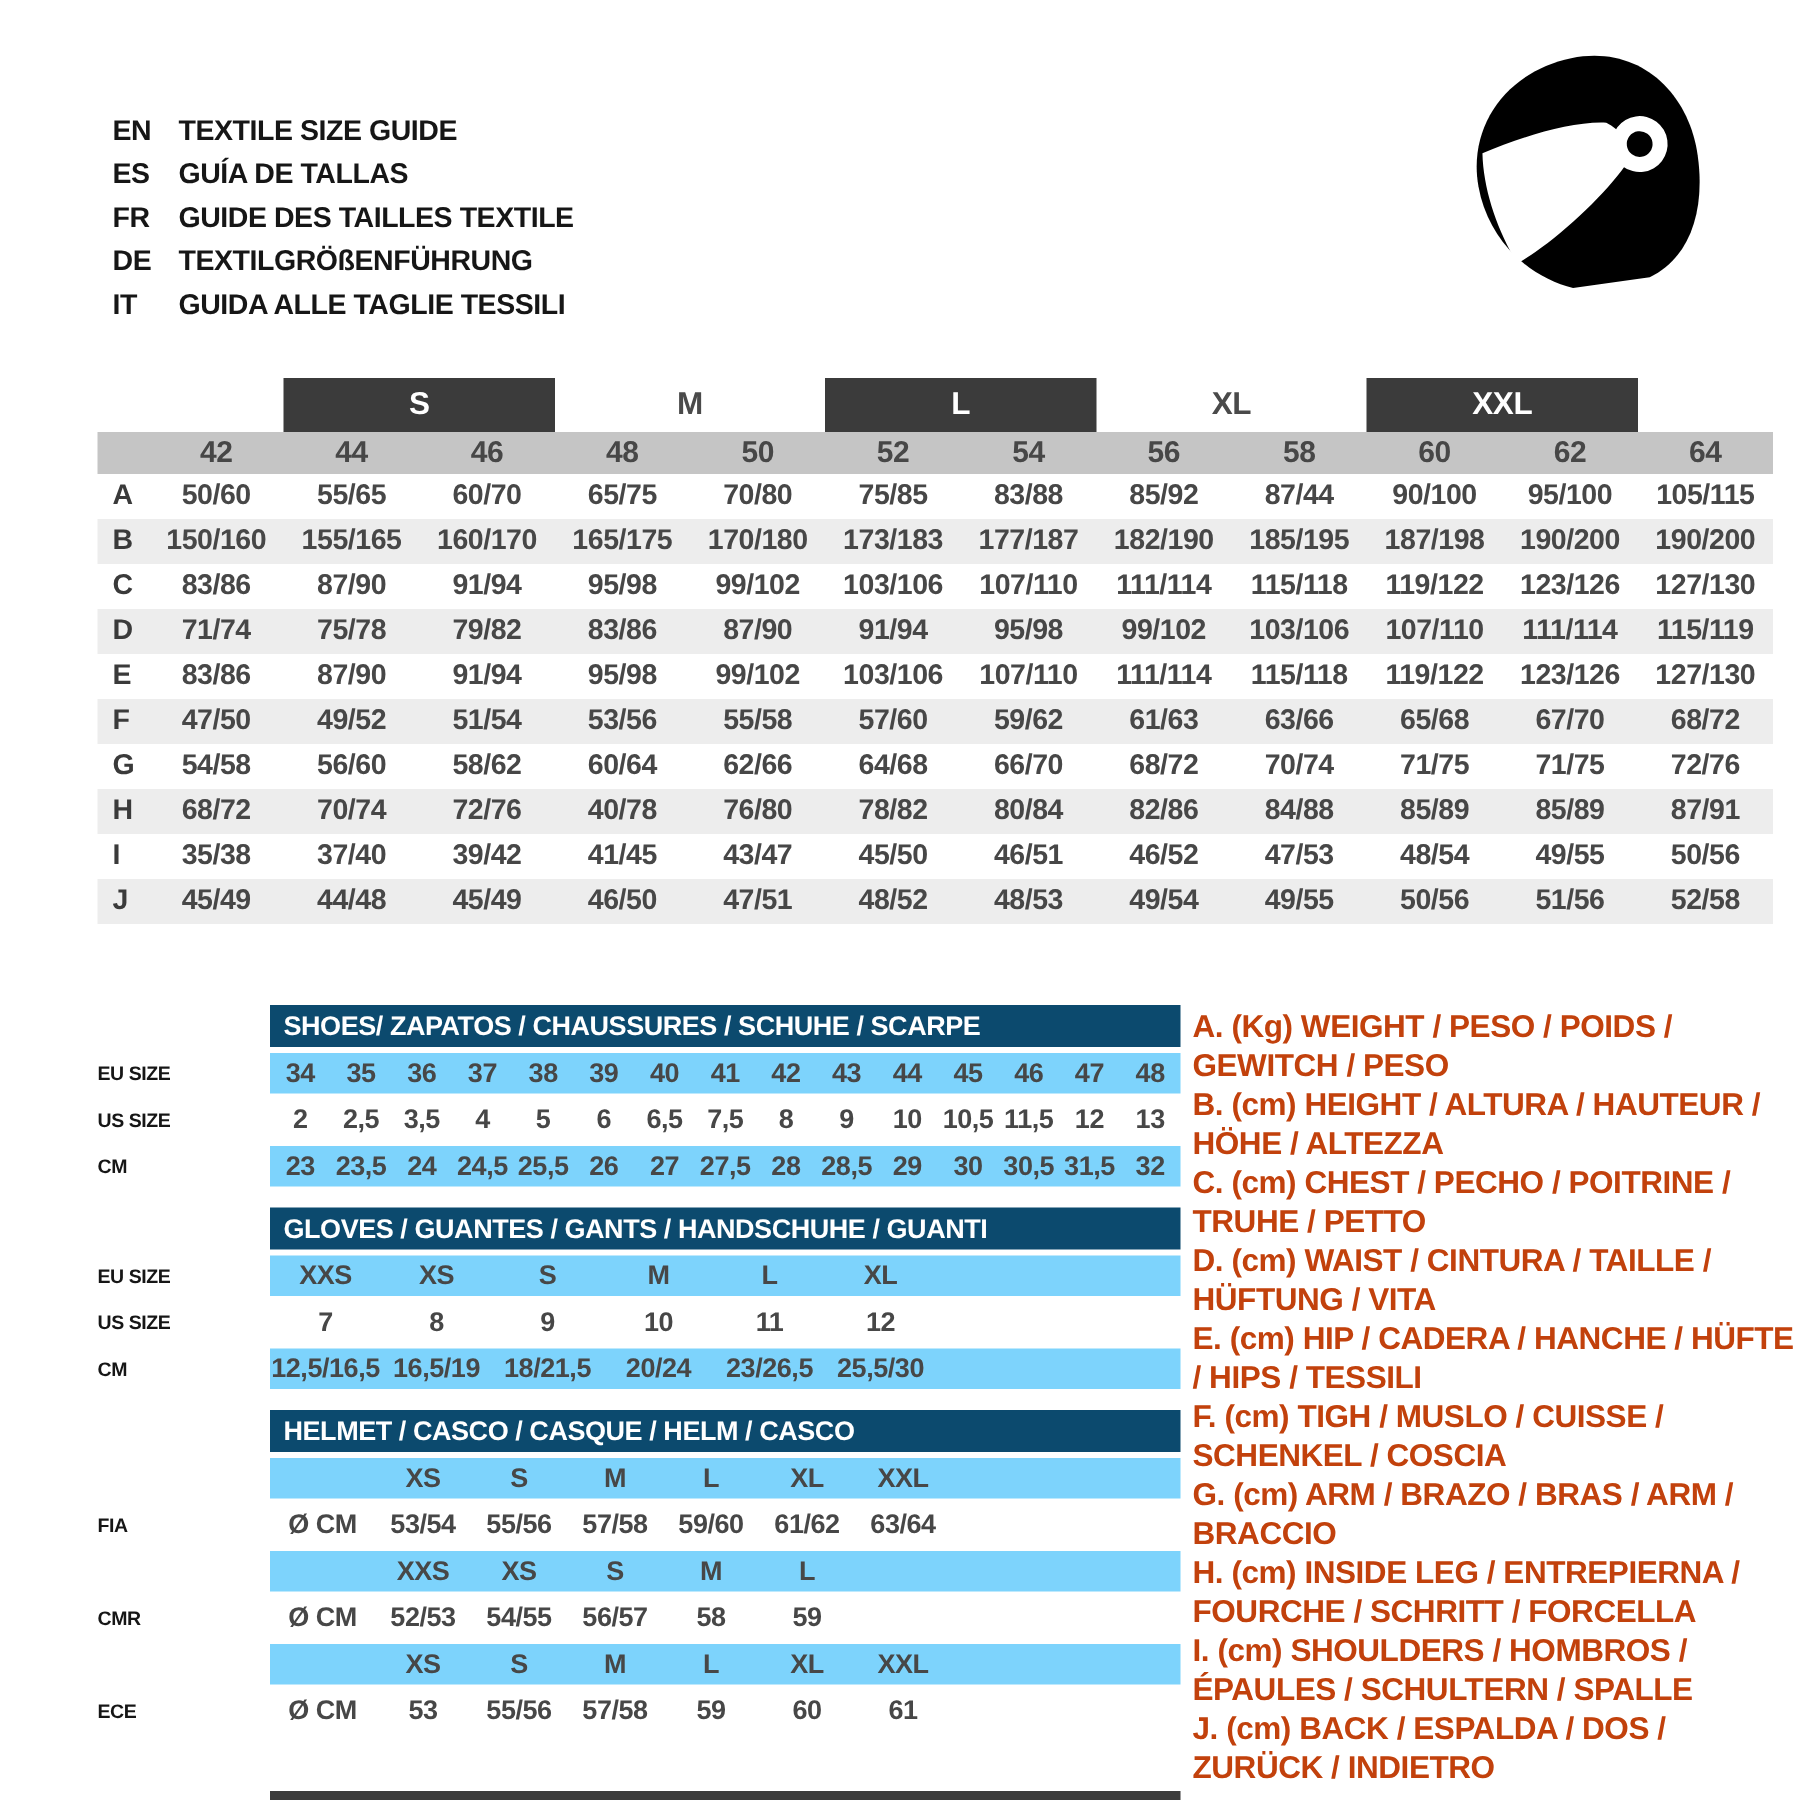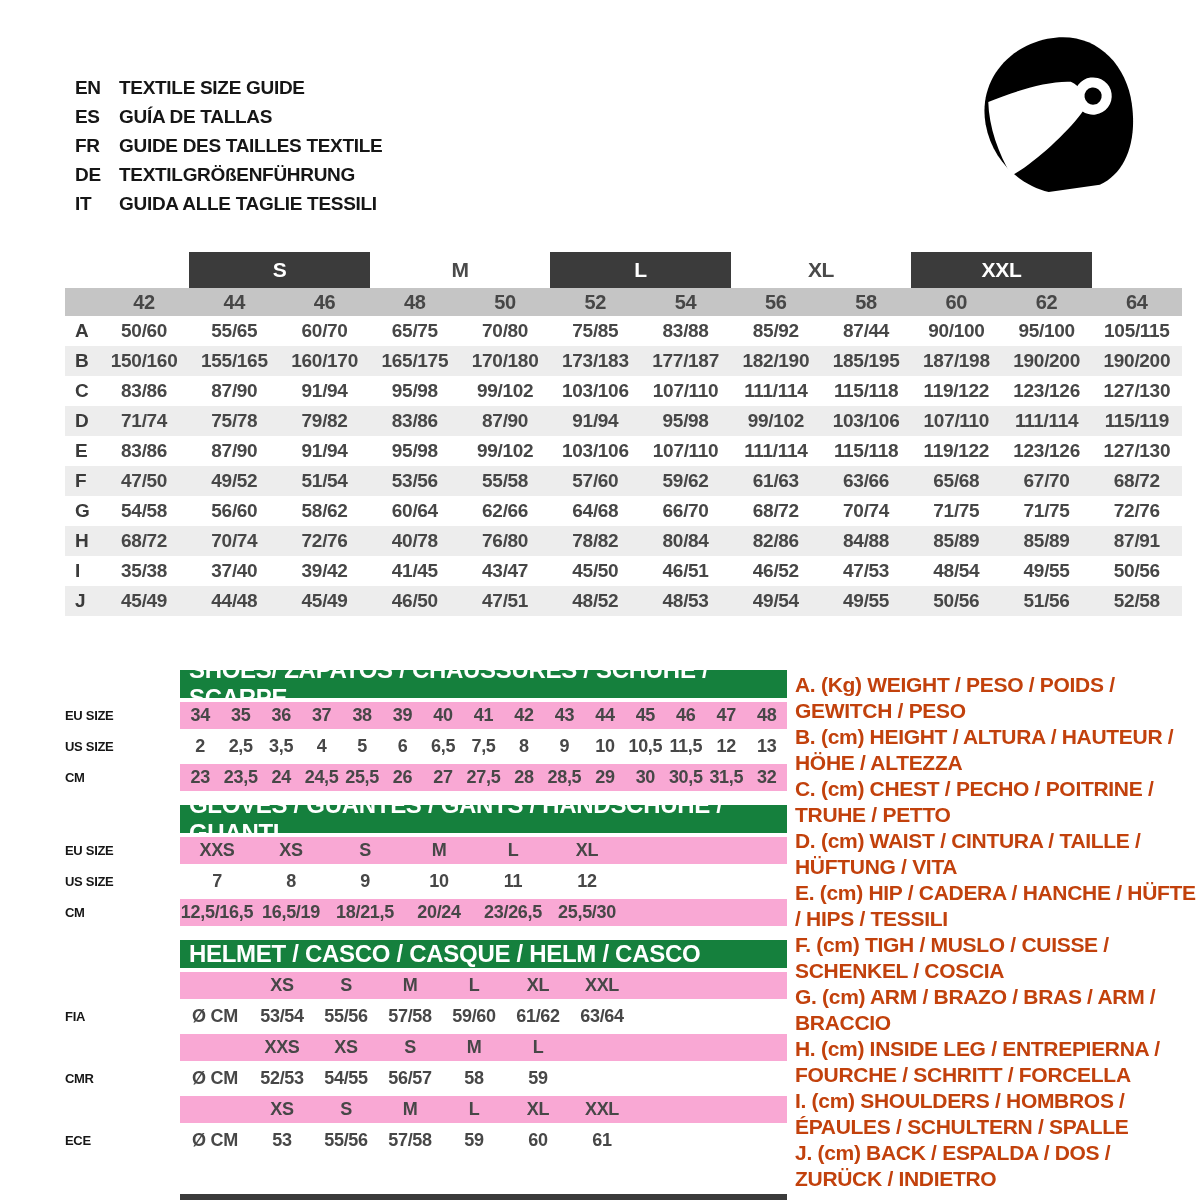--- a/index.html
+++ b/index.html
@@ -26,24 +26,24 @@
   .cell { display:flex; align-items:center; justify-content:center; white-space:nowrap;
     font-size:19px; color:#474747; }
   .row-label { display:flex; align-items:center; justify-content:flex-start; padding-left:10px;
     font-size:19px; color:#3a3a3a; }
 
   
   .lower { position:absolute; left:65px; top:670px; width:722px; }
   .ltable { margin-bottom:14px; }
   .lrow { display:grid; grid-template-columns:115px 607px; margin-bottom:4px; }
   .lrow .gutter { display:flex; align-items:center; font-size:13px; color:#161616; }
-  .title-bar { background:#15803d; color:#fff; height:28px; display:flex; align-items:center;
-    padding-left:9px; font-size:24px; }
+  .title-bar { background:#0c4a6e; color:#fff; height:28px; display:flex; align-items:center;
+    padding-left:9px; font-size:18px; }
   .content { height:27px; display:grid; align-items:center; }
-  .content.shaded { background:#f9a8d4; }
+  .content.shaded { background:#7dd3fc; }
   .shoes-cols { grid-template-columns:repeat(15,1fr); }
   .gloves-cols { grid-template-columns:repeat(6,74px) 1fr; }
   .helmet-cols { grid-template-columns:70px repeat(6,64px) 1fr; }
   .content .cell { font-size:18px; }
 
   
   .legend { position:absolute; left:795px; top:672px; width:402px; }
   .legend-item { font-size:21px; line-height:26px; color:#c2410c; }
 
   .bottom-cut-bar { position:absolute; left:180px; bottom:0; width:607px; height:6px; background:#3b3b3b; }

